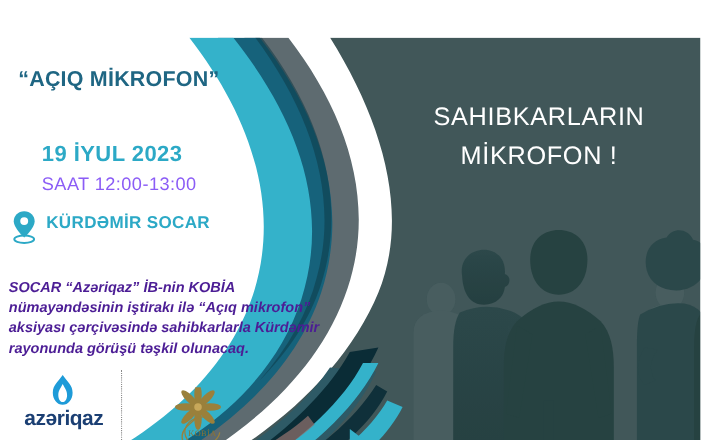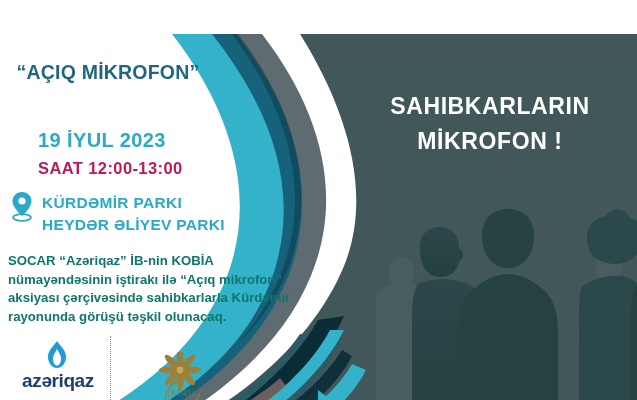--- a/index.html
+++ b/index.html
@@ -57,22 +57,22 @@
     top: 95px;
     color: #2CA9C6;
     font-weight: bold;
     font-size: 20px;
     letter-spacing: 0.4px;
   }
   .time-line {
     position: absolute;
     left: 38px;
     top: 125px;
-    color: #be185d;
-    font-weight: bold;
+    color: #8b5cf6;
+    font-weight: normal;
     font-size: 16.5px;
     letter-spacing: 0.4px;
   }
   .venue-block {
     position: absolute;
     left: 42px;
     top: 158px;
     color: #2CA9C6;
     font-weight: bold;
     font-size: 15.5px;
@@ -84,24 +84,25 @@
     left: 10px;
     top: 157px;
     width: 24px;
     height: 32px;
   }
   .body-text {
     position: absolute;
     left: 8px;
     top: 218px;
     width: 302px;
-    color: #0f766e;
+    color: #4c1d95;
     font-weight: bold;
     font-size: 13.2px;
     line-height: 1.42;
+    font-style: italic;
   }
 
   
   .logo-row {
     position: absolute;
     left: 0;
     top: 300px;
     width: 250px;
     height: 100px;
   }
@@ -165,21 +166,21 @@
   }
 
   
   .headline {
     position: absolute;
     left: 355px;
     top: 55px;
     width: 270px;
     text-align: center;
     color: #FFFFFF;
-    font-weight: bold;
+    font-weight: normal;
     font-size: 23px;
     line-height: 1.5;
     letter-spacing: 0.6px;
   }
   .hl-line { display: block; }
 </style>
 </head>
 <body>
 
 <div class="poster">
@@ -352,22 +353,21 @@
       <div class="date-line">19 İYUL 2023</div>
       <div class="time-line">SAAT 12:00-13:00</div>
 
       <svg class="pin-icon" viewBox="0 0 24 32" xmlns="http://www.w3.org/2000/svg">
         <path d="M12 1 C6.5 1 2.5 5 2.5 10.2 C2.5 16.5 12 25 12 25 C12 25 21.5 16.5 21.5 10.2 C21.5 5 17.5 1 12 1 Z" fill="#2CA9C6"></path>
         <circle cx="12" cy="10" r="3.6" fill="#FFFFFF"></circle>
         <ellipse cx="12" cy="26.5" rx="9" ry="3.4" fill="none" stroke="#2CA9C6" stroke-width="1.8"></ellipse>
       </svg>
 
       <div class="venue-block">
-        <span>KÜRDƏMİR PARKI</span><br>
-        <span>HEYDƏR ƏLİYEV PARKI</span>
+        <span>KÜRDƏMİR SOCAR</span><br>
       </div>
 
       <div class="body-text">SOCAR “Azəriqaz” İB-nin KOBİA nümayəndəsinin iştirakı ilə “Açıq mikrofon” aksiyası çərçivəsində sahibkarlarla Kürdəmir rayonunda görüşü təşkil olunacaq.</div>
 
       <div class="logo-row">
 
         <div class="azeriqaz-logo">
           <svg class="azeriqaz-flame" viewBox="0 0 30 30" xmlns="http://www.w3.org/2000/svg">
             <path d="M15 1 C11 7 6 10 6 17 C6 23 10 28 15 28 C20 28 24 23 24 17 C24 10 19 7 15 1 Z" fill="#1E9BD8"></path>
             <path d="M15 9 C13 13 11 15 11 19 C11 23 13 25.5 15 25.5 C17 25.5 19 23 19 19 C19 15 17 13 15 9 Z" fill="#FFFFFF"></path>

